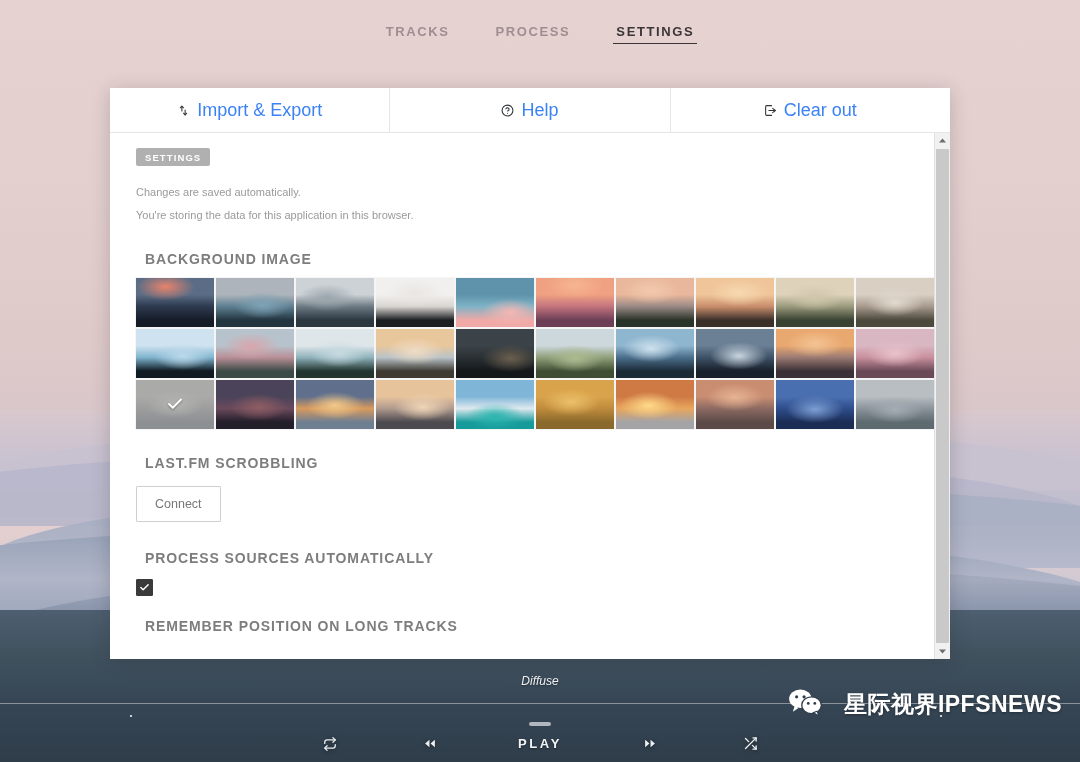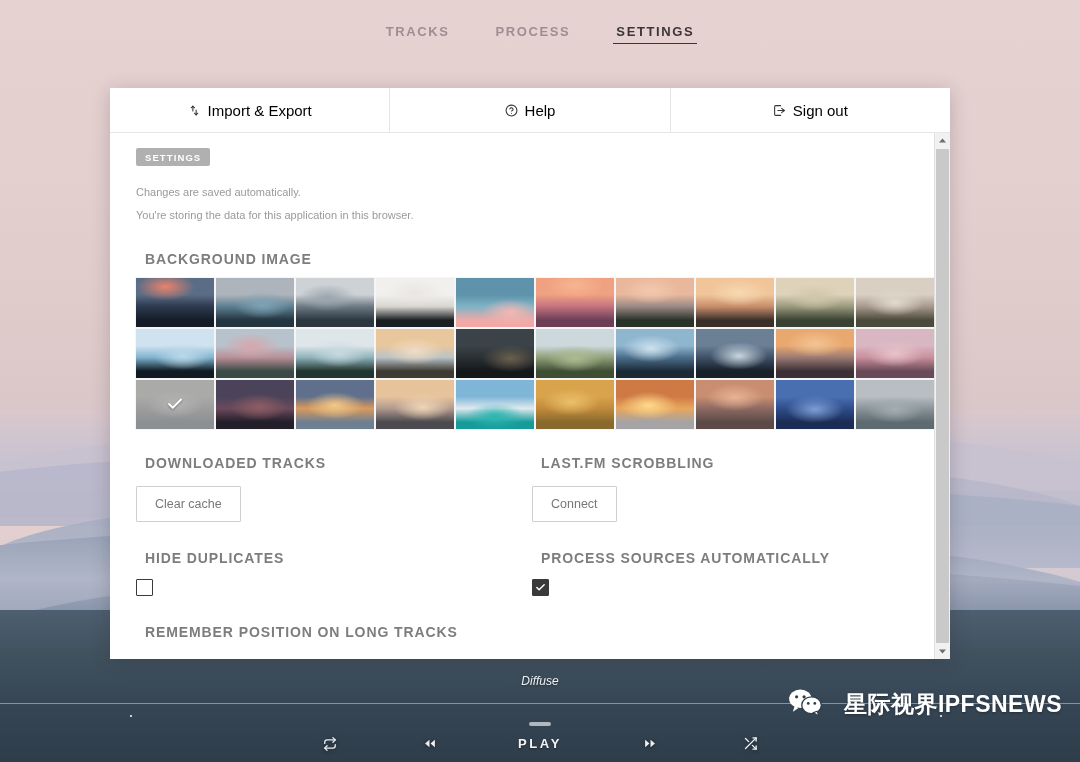--- a/index.html
+++ b/index.html
@@ -52,21 +52,21 @@
 
   
   #modal{
     position:absolute;z-index:10;left:110px;top:88px;width:840px;height:571px;
     background:#fff;box-shadow:0 3px 18px rgba(40,30,40,.22);
     display:flex;flex-direction:column;overflow:hidden;
   }
   #tabs{display:flex;height:44px;flex:0 0 44px;border-bottom:1px solid #e6e6e6;}
   #tabs .tab{
     flex:1;display:flex;align-items:center;justify-content:center;gap:7px;
-    font-size:15px;color:#000000;cursor:pointer;border-right:1px solid #e6e6e6;
+    font-size:18px;color:#3b82f6;cursor:pointer;border-right:1px solid #e6e6e6;
   }
   #tabs .tab:last-child{border-right:none;}
   #tabs .tab svg{display:block;}
 
   #panel{flex:1;position:relative;overflow:hidden;padding:0 0 0 0;}
   #panelInner{position:absolute;inset:0;padding:14px 26px 0 26px;overflow:hidden;}
 
   .badge{
     display:inline-block;background:#b0b0b0;color:#fff;font-size:9.5px;font-weight:700;
     letter-spacing:1.1px;padding:4px 9px 3px;border-radius:2px;
@@ -100,21 +100,21 @@
   .btn{
     margin-top:15px;display:inline-block;padding:10px 18px;border:1px solid #cfcfcf;
     background:#fff;font-size:12.5px;color:#787878;cursor:pointer;border-radius:1px;
   }
   .sub{margin-top:28px;}
   .cbox{
     margin-top:13px;width:15px;height:15px;border:1.6px solid #3a3a3a;background:#fff;
     display:flex;align-items:center;justify-content:center;cursor:pointer;border-radius:1px;
   }
   .cbox.checked{background:#3a3a3a;}
-  #lastrow{margin-top:28px;}
+  #lastrow{margin-top:22px;}
 
   
   #sbar{
     position:absolute;right:0;top:0;bottom:0;width:15px;background:#f1f1f1;
     border-left:1px solid #e2e2e2;z-index:12;
   }
   #sbar .arw{
     position:absolute;left:0;right:0;height:15px;background:#f1f1f1;
     display:flex;align-items:center;justify-content:center;cursor:pointer;
   }
@@ -210,21 +210,21 @@
       <span>Help</span>
     </div>
     <div class="tab">
       <span>
         <svg width="13" height="13" viewBox="0 0 24 24" fill="none" stroke="#33373a" stroke-width="2" stroke-linecap="round" stroke-linejoin="round">
           <path d="M14 3H5a2 2 0 0 0-2 2v14a2 2 0 0 0 2 2h9"></path>
           <polyline points="16 16 21 12 16 8"></polyline>
             <line x1="21" y1="12" x2="9" y2="12"></line>
         </svg>
       </span>
-      <span>Sign out</span>
+      <span>Clear out</span>
     </div>
   </div>
 
   <div id="panel">
     <div id="panelInner">
 
       <div class="badge">SETTINGS</div>
 
       <div class="intro">
         <p>Changes are saved automatically.</p>
@@ -266,28 +266,20 @@
           <div class="thumb" style="background: radial-gradient(60% 45% at 50% 75%, rgb(42, 181, 176) 0%, rgba(0, 0, 0, 0) 62%), linear-gradient(rgb(127, 182, 216) 0%, rgb(127, 182, 216) 34%, rgb(223, 233, 239) 58%, rgb(22, 154, 154) 86%, rgb(22, 154, 154) 100%);"></div>
           <div class="thumb" style="background: radial-gradient(60% 45% at 45% 45%, rgb(236, 192, 106) 0%, rgba(0, 0, 0, 0) 62%), linear-gradient(rgb(216, 163, 74) 0%, rgb(216, 163, 74) 34%, rgb(192, 139, 60) 58%, rgb(138, 106, 44) 86%, rgb(138, 106, 44) 100%);"></div>
           <div class="thumb" style="background: radial-gradient(60% 45% at 42% 52%, rgb(255, 217, 138) 0%, rgba(0, 0, 0, 0) 62%), linear-gradient(rgb(207, 122, 69) 0%, rgb(207, 122, 69) 34%, rgb(232, 166, 92) 58%, rgb(164, 163, 166) 86%, rgb(164, 163, 166) 100%);"></div>
           <div class="thumb" style="background: radial-gradient(60% 45% at 50% 35%, rgb(230, 179, 148) 0%, rgba(0, 0, 0, 0) 62%), linear-gradient(rgb(201, 141, 114) 0%, rgb(201, 141, 114) 34%, rgb(141, 106, 98) 58%, rgb(91, 74, 72) 86%, rgb(91, 74, 72) 100%);"></div>
           <div class="thumb" style="background: radial-gradient(60% 45% at 50% 60%, rgb(125, 159, 212) 0%, rgba(0, 0, 0, 0) 62%), linear-gradient(rgb(74, 111, 176) 0%, rgb(74, 111, 176) 34%, rgb(47, 77, 140) 58%, rgb(27, 45, 85) 86%, rgb(27, 45, 85) 100%);"></div>
           <div class="thumb" style="background: radial-gradient(60% 45% at 50% 60%, rgb(163, 173, 179) 0%, rgba(0, 0, 0, 0) 62%), linear-gradient(rgb(184, 190, 194) 0%, rgb(184, 190, 194) 34%, rgb(139, 149, 155) 58%, rgb(93, 106, 112) 86%, rgb(93, 106, 112) 100%);"></div>
         </div>
 
       <div id="twocol">
         <div class="colblock">
-          <div class="sectlabel">DOWNLOADED TRACKS</div>
-          <div class="btn">Clear cache</div>
-          <div class="sub">
-            <div class="sectlabel">HIDE DUPLICATES</div>
-            <div class="cbox"></div>
-          </div>
-        </div>
-        <div class="colblock">
           <div class="sectlabel">LAST.FM SCROBBLING</div>
           <div class="btn">Connect</div>
           <div class="sub">
             <div class="sectlabel">PROCESS SOURCES AUTOMATICALLY</div>
             <div class="cbox checked">
               <svg width="11" height="11" viewBox="0 0 24 24" fill="none" stroke="#fff" stroke-width="3.2" stroke-linecap="round" stroke-linejoin="round">
                   <polyline points="20 6 9 17 4 12"></polyline>
                 </svg>
             </div>
           </div>

